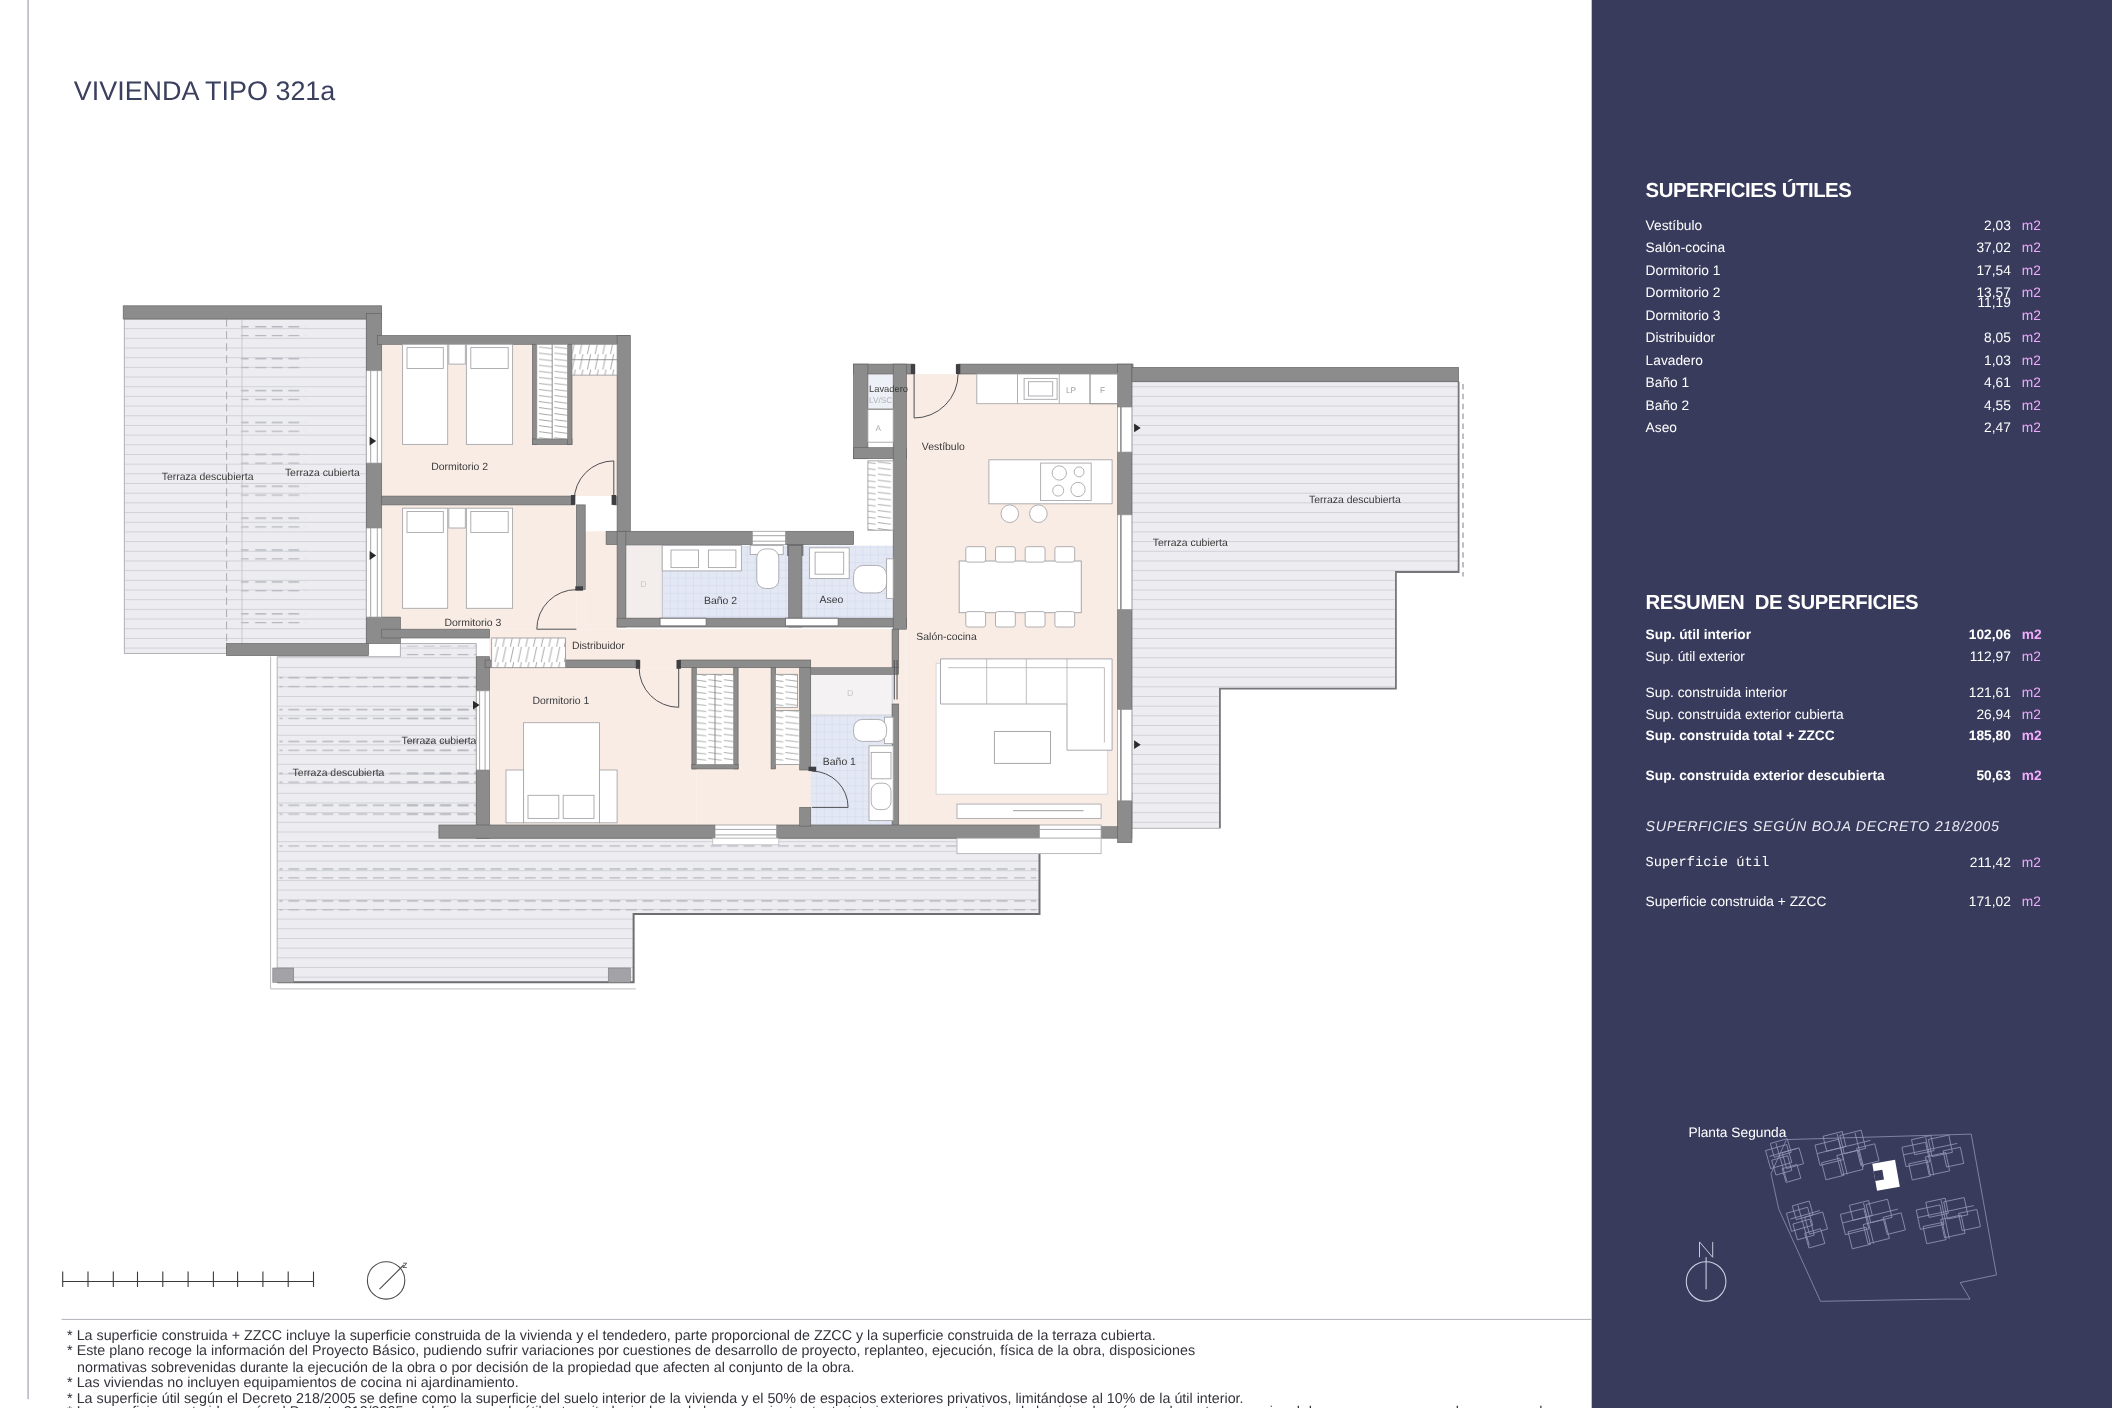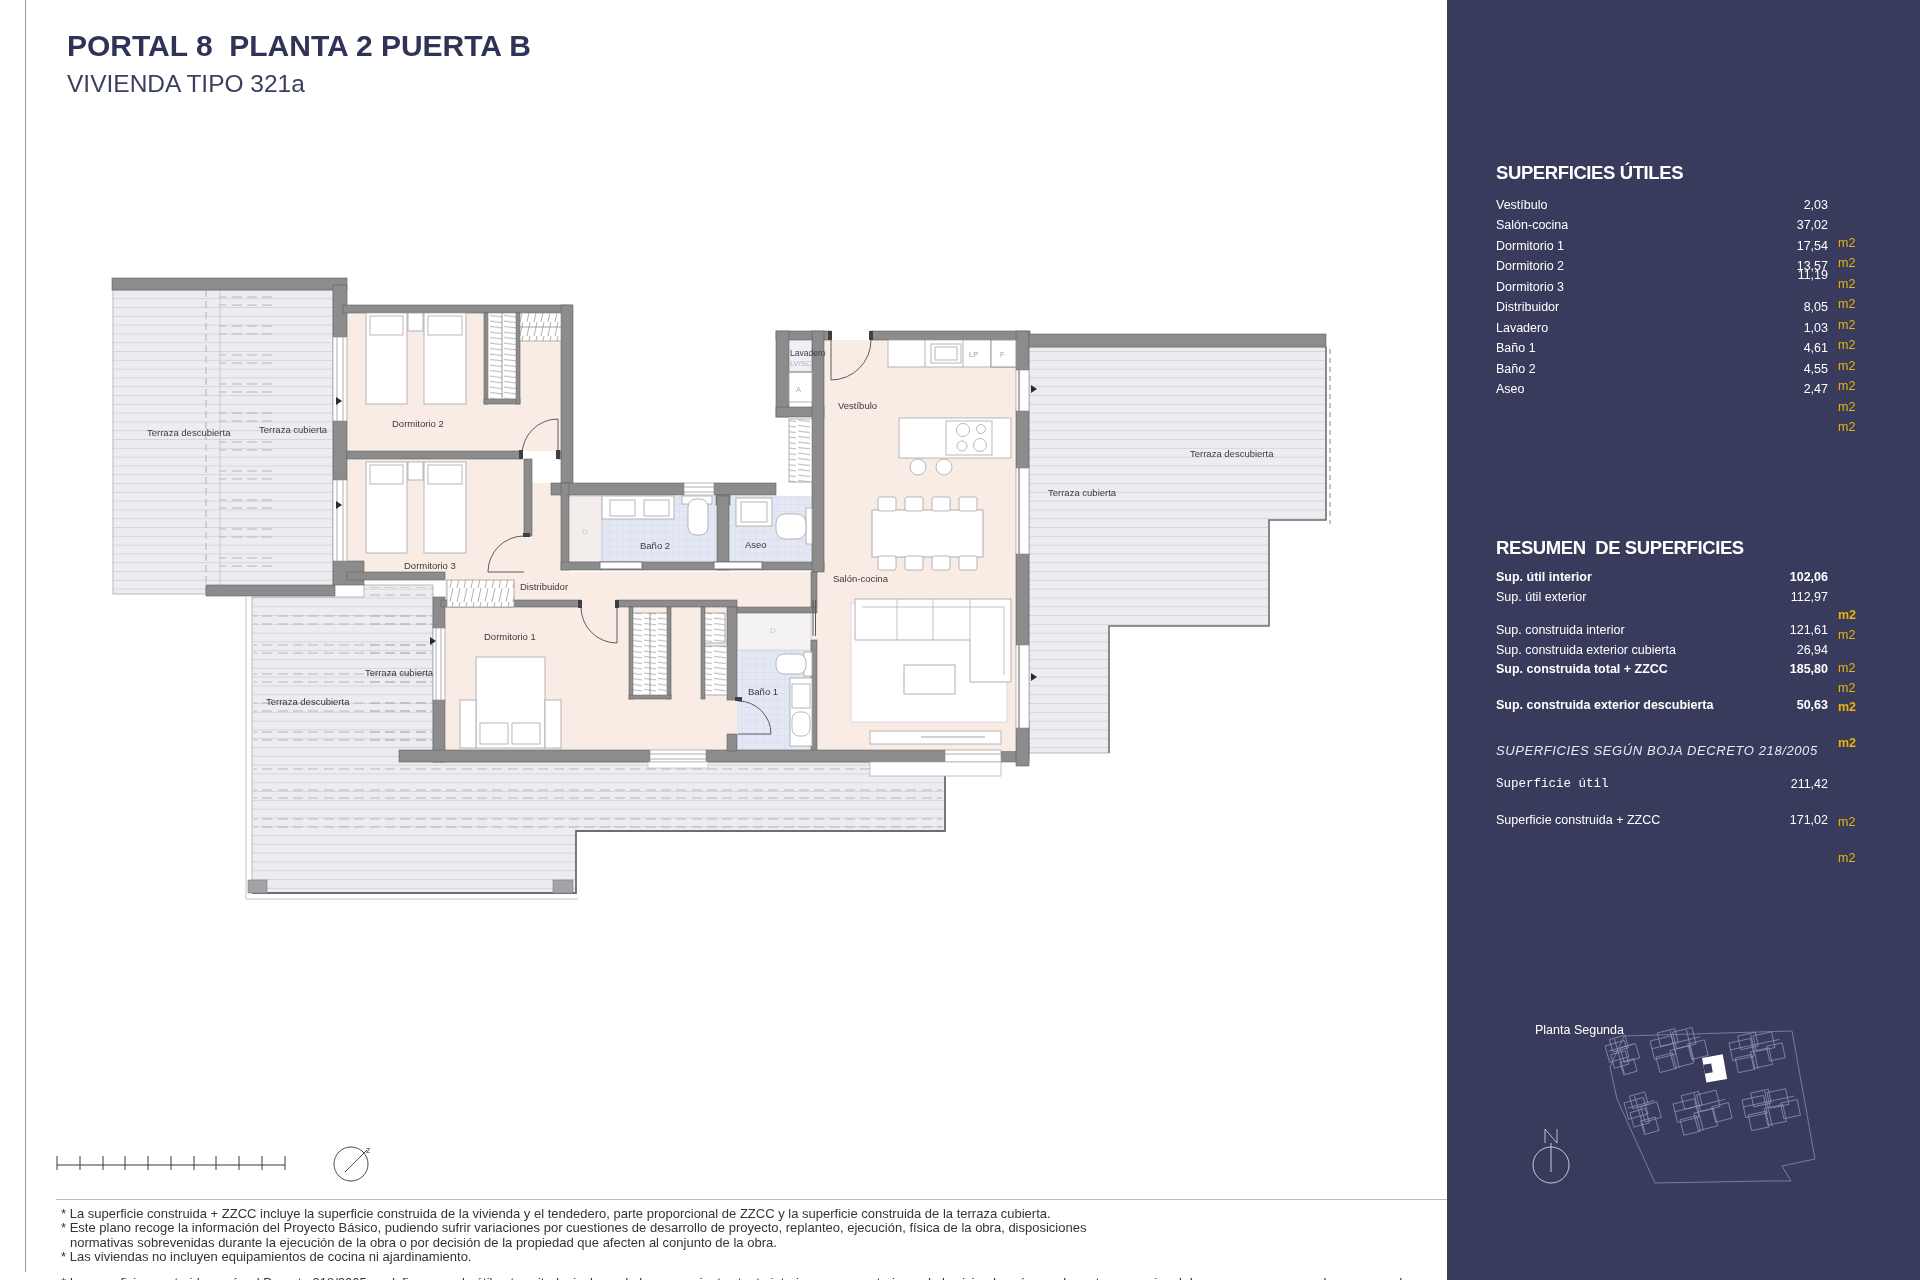--- a/index.html
+++ b/index.html
@@ -5,21 +5,21 @@
   html,body{margin:0;padding:0;background:#fff;}
   #page{position:relative;width:1920px;height:1280px;background:#ffffff;overflow:hidden;
         font-family:"Liberation Sans", sans-serif;}
   .abs{position:absolute;}
   #title1{left:67px;top:29px;font-size:30px;font-weight:bold;color:#2f3356;letter-spacing:0px;white-space:pre;}
   #title2{left:67px;top:70px;font-size:24.5px;color:#3c405f;letter-spacing:0px;}
   #sidebar{left:1447px;top:0;width:473px;height:1280px;background:#383b5c;}
   .sb{position:absolute;color:#ffffff;font-size:12.5px;white-space:nowrap;}
   .sbh{position:absolute;color:#ffffff;font-size:18.5px;font-weight:bold;letter-spacing:-0.4px;white-space:nowrap;}
   .sbv{position:absolute;color:#ffffff;font-size:12.5px;text-align:right;width:80px;}
-  .sbm{position:absolute;color:#eab308;font-size:12.5px;margin-top:38px;}
+  .sbm{position:absolute;color:#f0abfc;font-size:12.5px;}
   .fn{position:absolute;color:#33343c;font-size:13px;white-space:nowrap;text-align:center;}
 </style>
 </head>
 <body>
 <div id="page">
 
   <div class="abs" style="left:25px;top:0;width:1px;height:1272px;background:#9a9aa8;"></div>
 
   <svg id="plan" class="abs" style="left:0;top:0" width="1920" height="1280" viewBox="0 0 1920 1280">
   <defs>
@@ -526,21 +526,20 @@
     <line x1="285" y1="1156" x2="285" y2="1170"></line>
   </g>
 
   <g stroke="#4a4a4e" stroke-width="1" fill="none">
     <circle cx="351" cy="1164" r="17"></circle>
     <line x1="345" y1="1172" x2="367" y2="1150"></line>
   </g>
   <text x="366" y="1153" font-size="9" fill="#4a4a4e">z</text>
   </svg>
 
-  <div class="abs" id="title1">PORTAL 8  PLANTA 2 PUERTA B</div>
 
   <div class="abs" id="title2">VIVIENDA TIPO 321a</div>
 
   <div class="abs" id="sidebar">
 
     <div class="sbh" style="left:49px;top:162px;">SUPERFICIES ÚTILES</div>
 
     <div class="sb" style="left:49px;top:198px;">Vestíbulo</div>
       <div class="sbv" style="left:301px;top:198px;">2,03</div>
       <div class="sbm" style="left:391px;top:198px;">m2</div>
@@ -687,14 +686,15 @@
       </g>
     </svg>
   </div>
 
   <div class="abs" style="left:56px;top:1199px;width:1391px;height:1px;background:#b9b9bf;"></div>
 
   <div class="fn" style="left:61px;top:1206px;">* La superficie construida + ZZCC incluye la superficie construida de la vivienda y el tendedero, parte proporcional de ZZCC y la superficie construida de la terraza cubierta.</div>
   <div class="fn" style="left:61px;top:1220px;">* Este plano recoge la información del Proyecto Básico, pudiendo sufrir variaciones por cuestiones de desarrollo de proyecto, replanteo, ejecución, física de la obra, disposiciones</div>
   <div class="fn" style="left:70px;top:1235px;">normativas sobrevenidas durante la ejecución de la obra o por decisión de la propiedad que afecten al conjunto de la obra.</div>
   <div class="fn" style="left:61px;top:1249px;">* Las viviendas no incluyen equipamientos de cocina ni ajardinamiento.</div>
+  <div class="fn" style="left:61px;top:1263px;">* La superficie útil según el Decreto 218/2005 se define como la superficie del suelo interior de la vivienda y el 50% de espacios exteriores privativos, limitándose al 10% de la útil interior.</div>
   <div class="fn" style="left:61px;top:1275px;">* La superficie construida según el Decreto 218/2005 se define como la útil antes citada, incluyendo los cerramientos tanto interiores como exteriores de la vivienda así como la parte proporcional de zonas comunes que le corresponda.</div>
 </div>
 
 </body></html>

